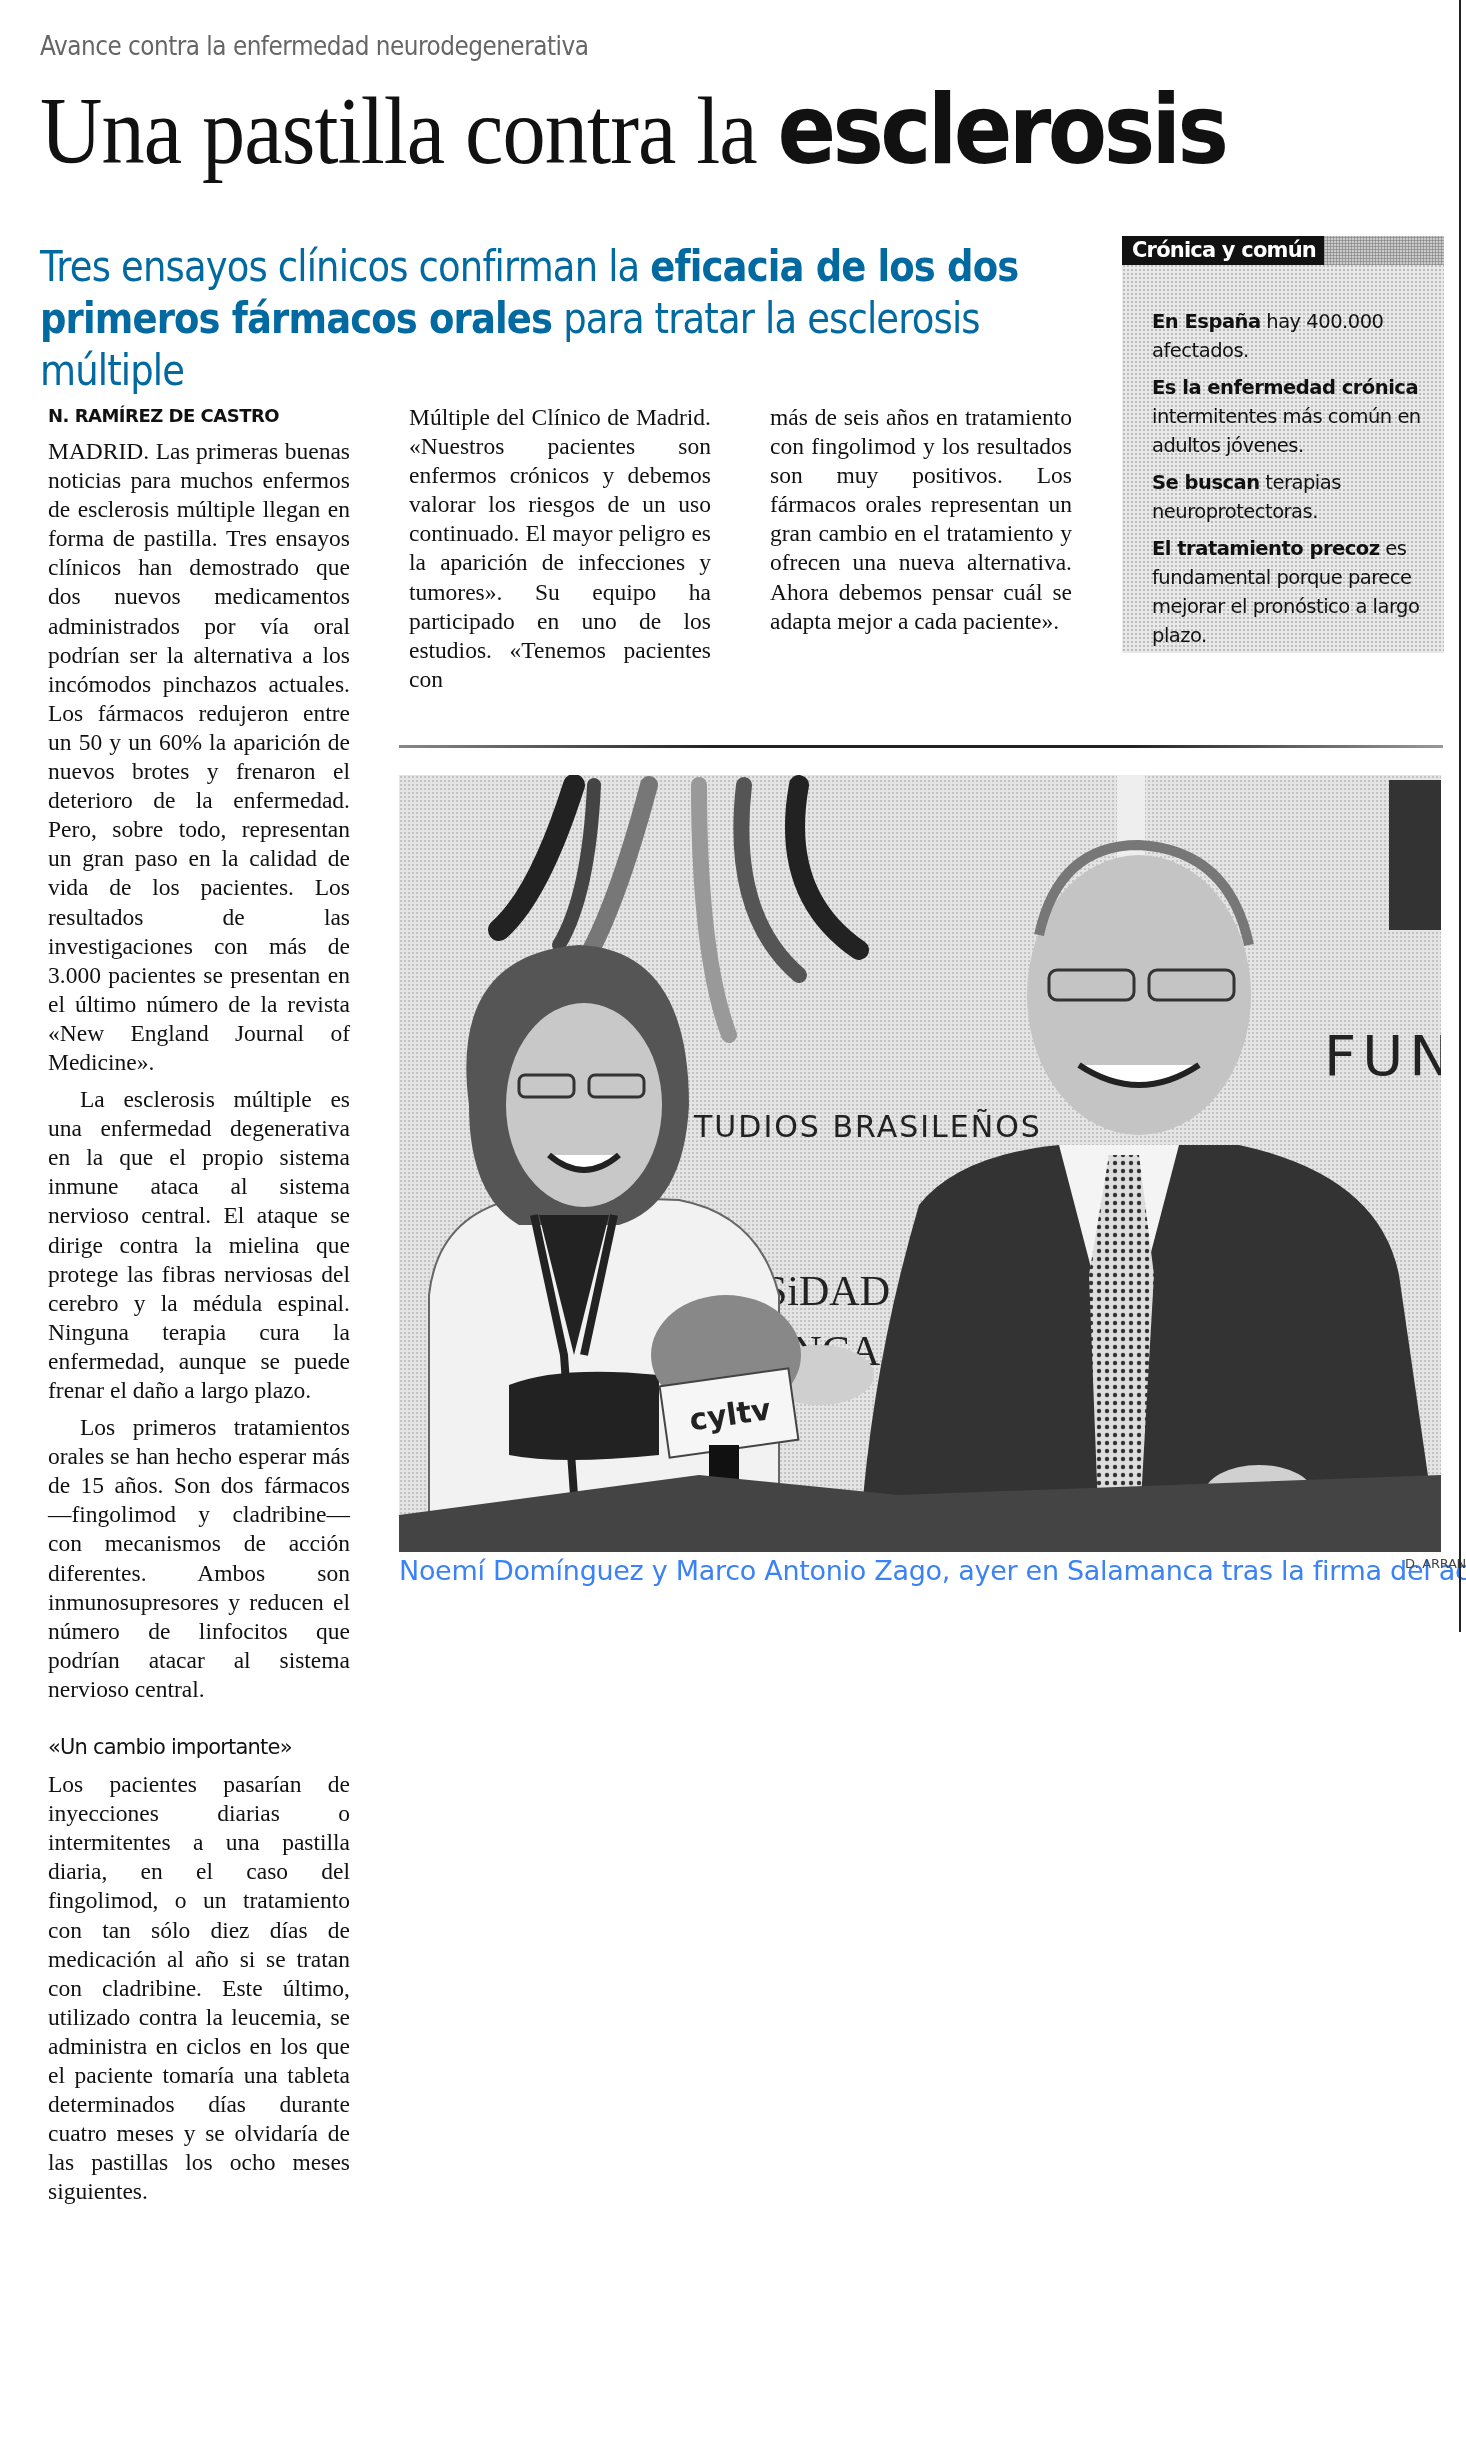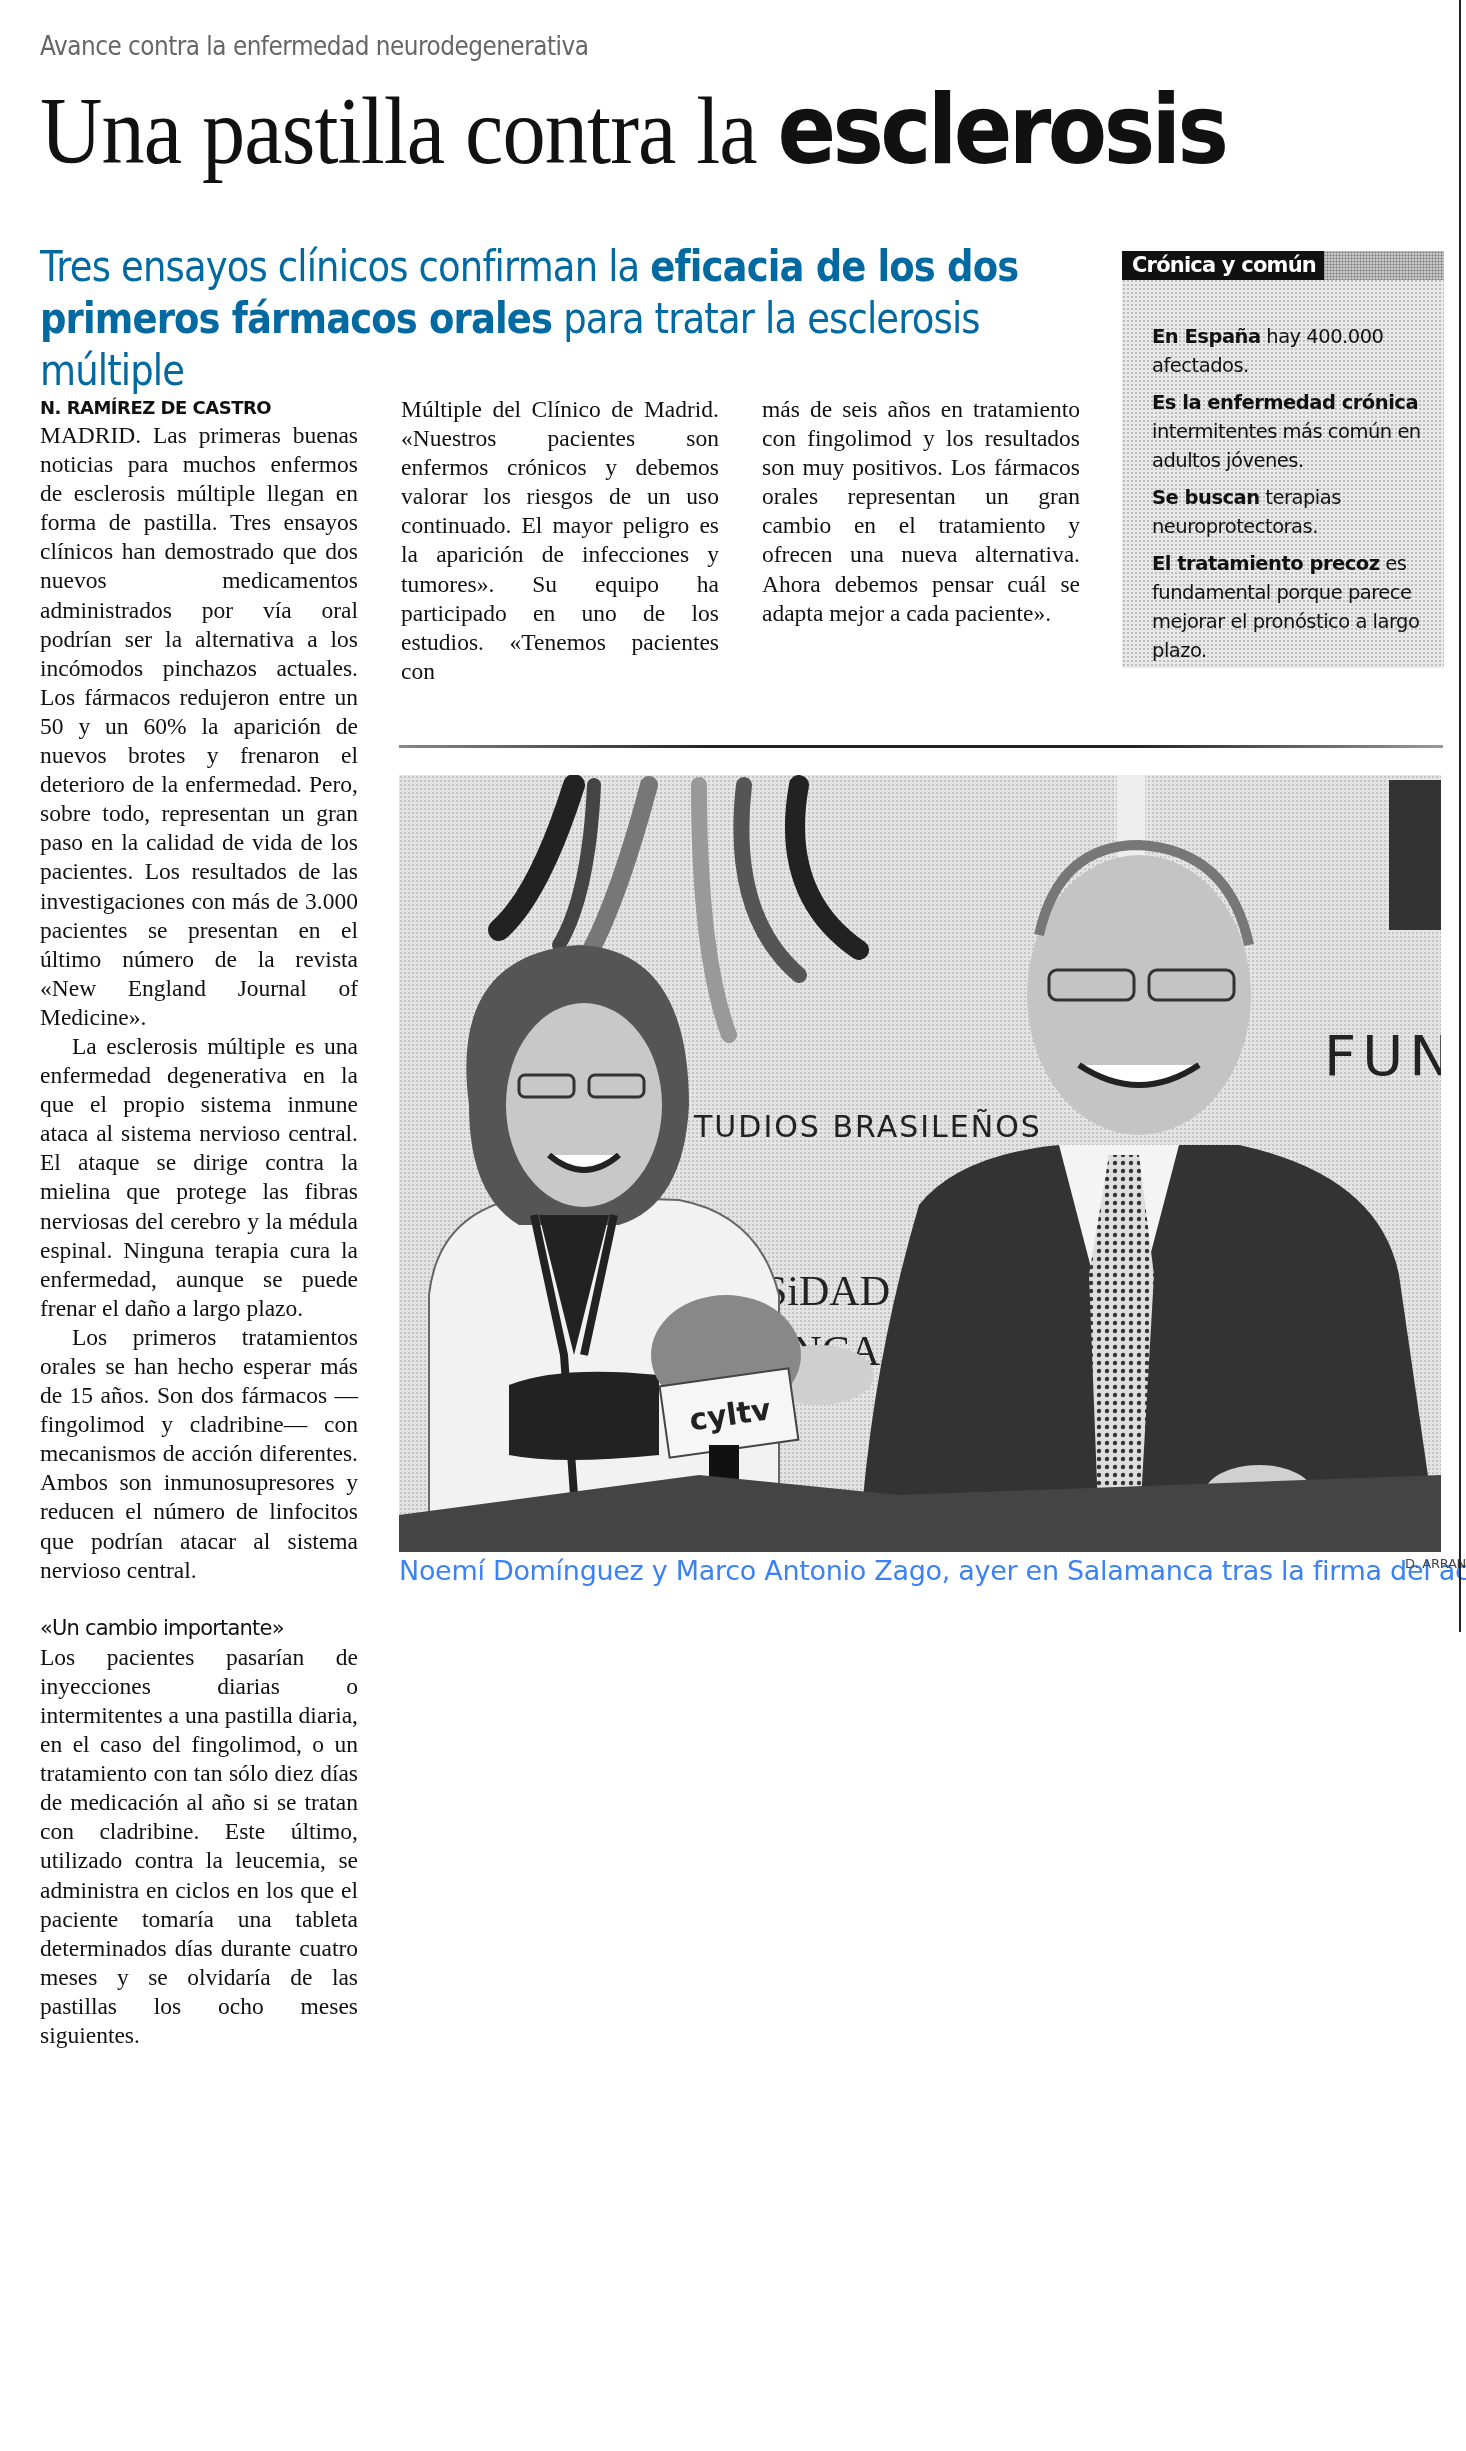--- a/index.html
+++ b/index.html
@@ -10,29 +10,29 @@
 
   #kicker { left:40px; top:30px; font-size:27px; color:#666; letter-spacing:-0.6px; transform:scaleX(0.86); transform-origin:left top; white-space:nowrap; }
   #headline { left:40px; top:80px; font-size:96px; line-height:100px; color:#111; white-space:nowrap; letter-spacing:-1px; transform:scaleX(0.9); transform-origin:left top; }
   #headline .hl-bold { font-family:"DejaVu Sans", sans-serif; font-weight:bold; letter-spacing:-4px; }
 
   #subhead { left:40px; top:240px; width:1070px; font-size:43px; line-height:52px; color:#0369a1; letter-spacing:-1px; }
   #subhead b { font-weight:bold; }
   #subhead .inner { transform:scaleX(0.86); transform-origin:left top; width:1240px; }
 
   .col { font-size:23.5px; line-height:29.1px; text-align:justify; hyphens:manual; }
-  .col p { margin:0; }
+  .col p { margin:8px; }
   .col p.indent { text-indent:32px; }
   #col1 { left:40px; top:395px; width:318px; }
   #col2 { left:401px; top:395px; width:318px; }
   #col3 { left:762px; top:395px; width:318px; }
   .byline { font-family:"DejaVu Sans", sans-serif; font-weight:bold; font-size:18px; line-height:26px; letter-spacing:-0.5px; }
   .subhead2 { font-family:"DejaVu Sans", sans-serif; font-weight:normal; font-size:21px; line-height:30px; margin-top:28px !important; letter-spacing:-0.8px; }
 
-  #sidebar { left:1122px; top:251px; width:322px; height:417px;
+  #sidebar { left:1122px; top:236px; width:322px; height:417px;
     background:
       radial-gradient(circle, #bbb 0.7px, transparent 1px) 0 0/4px 4px,
       #e9e9e9; text-decoration: underline; }
   #sidebar-head { position:absolute; left:0; top:0; height:29px; width:322px;
     background: radial-gradient(circle, #888 0.9px, transparent 1.2px) 0 0/3px 3px, #c9c9c9; }
   #sidebar-title { position:absolute; left:0; top:0; height:29px; padding:0 8px 0 10px; background:#111; color:#fff;
     font-family:"DejaVu Sans", sans-serif; font-weight:bold; font-size:21px; line-height:29px; letter-spacing:-0.8px; white-space:nowrap; }
   #sidebar-list { position:absolute; left:22px; top:63px; width:296px; font-family:"DejaVu Sans", sans-serif; font-size:19.5px; line-height:29px; color:#111; letter-spacing:-0.5px; }
   #sidebar-list div { margin:8px; }
   #sidebar-list b { font-weight:bold; }

